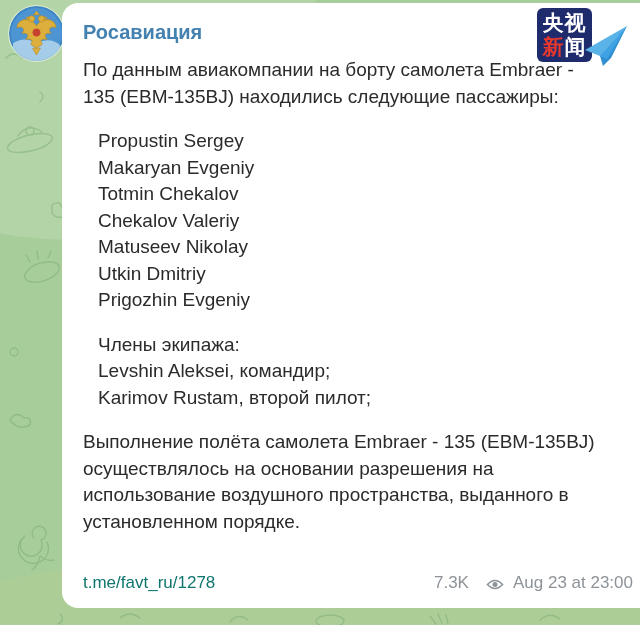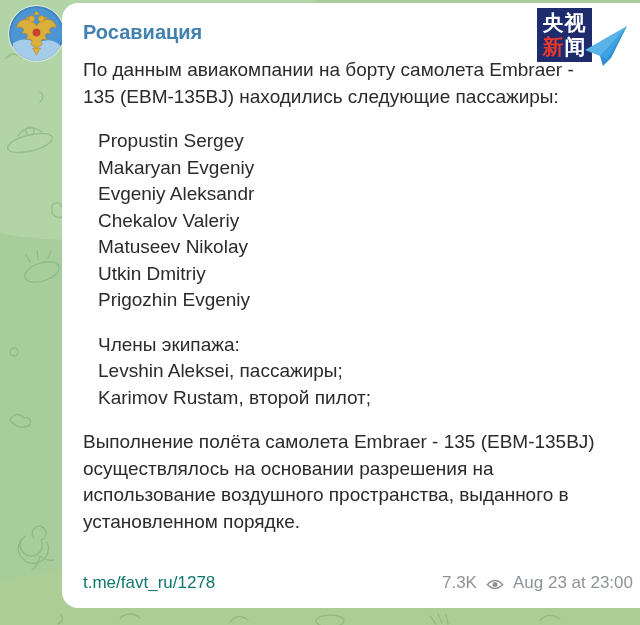--- a/index.html
+++ b/index.html
@@ -23,32 +23,32 @@
   .para{margin:0 0 18px 0;}
   .para:last-child{margin-bottom:4px;}
   .line{white-space:nowrap;margin-left:15px;}
   .footer{
     position:absolute;left:21px;right:24px;bottom:14px;
     display:flex;align-items:center;justify-content:space-between;
     font-size:17px;line-height:22px;
   }
   .post-link{color:#0f766e;text-decoration:none;cursor:pointer;}
   .meta{display:flex;align-items:center;gap:9px;color:#8d9398;}
-  .meta .views{margin-right:0;}
+  .meta .views{margin-right:8px;}
   .eye-icon{display:inline-block;margin-top:2px;}
   
   .avatar{
     position:absolute;left:9px;top:6px;width:55px;height:55px;border-radius:50%;
     overflow:hidden;cursor:pointer;box-shadow:0 0 0 1px rgba(255,255,255,.55);
   }
   
   .watermark{position:absolute;left:537px;top:8px;width:92px;height:56px;}
   .wm-square{
     position:absolute;left:0;top:0;width:55px;height:54px;background:#1e2c6e;
-    border-radius:0;display:flex;flex-direction:column;align-items:center;
+    border-radius:6px;display:flex;flex-direction:column;align-items:center;
     justify-content:center;color:#ffffff;font-weight:700;font-size:21px;
     line-height:24px;letter-spacing:1px;
   }
   .wm-red{color:#e8382d;}
   .wm-plane{position:absolute;left:46px;top:17px;}
 </style>
 </head>
 <body>
 
 <div class="stage">
@@ -109,31 +109,31 @@
 
   <div class="bubble">
     <div class="channel-name">Росавиация</div>
 
     <div class="body-text">
       <p class="para">По данным авиакомпании на борту самолета Embraer - 135 (EBM-135BJ) находились следующие пассажиры:</p>
 
       <div class="para">
           <div class="line">Propustin Sergey</div>
           <div class="line">Makaryan Evgeniy</div>
-          <div class="line">Evgeniy Aleksandr</div>
+          <div class="line">Totmin Chekalov</div>
           <div class="line">Chekalov Valeriy</div>
           <div class="line">Matuseev Nikolay</div>
           <div class="line">Utkin Dmitriy</div>
           <div class="line">Prigozhin Evgeniy</div>
         </div>
 
       <div class="para">
         <div class="line">Члены экипажа:</div>
         <div>
-            <div class="line">Levshin Aleksei, пассажиры;</div>
+            <div class="line">Levshin Aleksei, командир;</div>
             <div class="line">Karimov Rustam, второй пилот;</div>
           </div>
       </div>
 
       <p class="para">Выполнение полёта самолета Embraer - 135 (EBM-135BJ) осуществлялось на основании разрешения на использование воздушного пространства, выданного в установленном порядке.</p>
     </div>
 
     <div class="footer">
       <a class="post-link" href="#">t.me/favt_ru/1278</a>
       <div class="meta">

